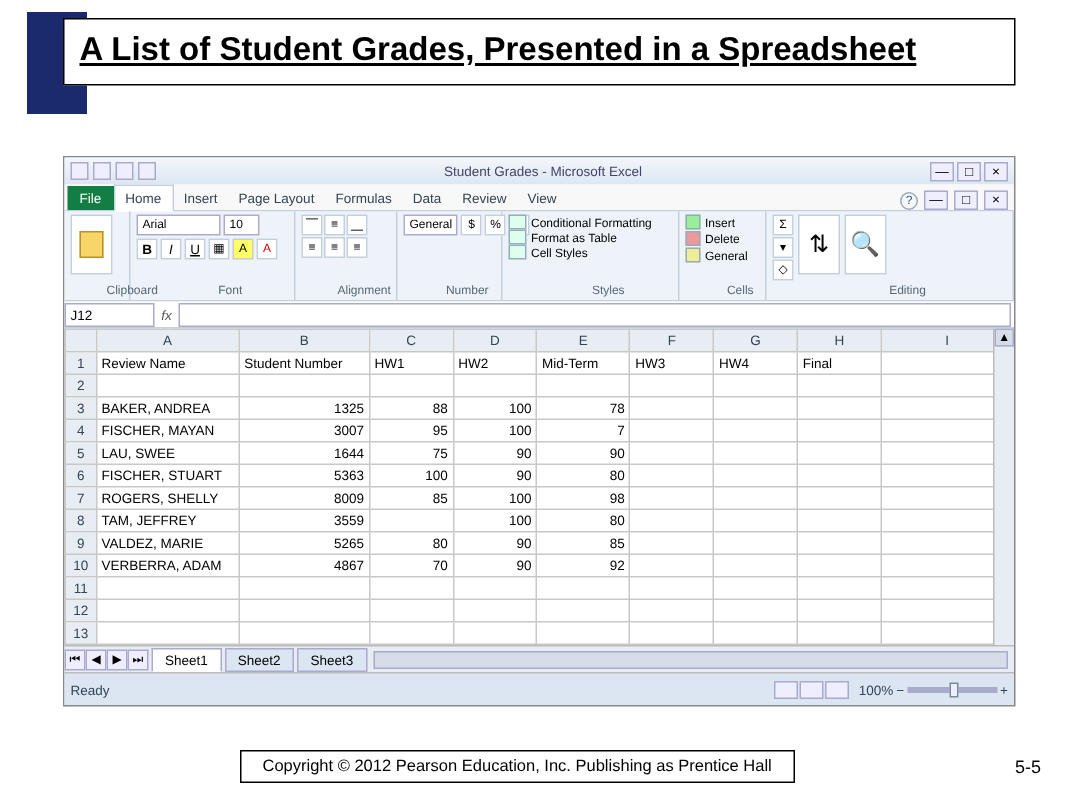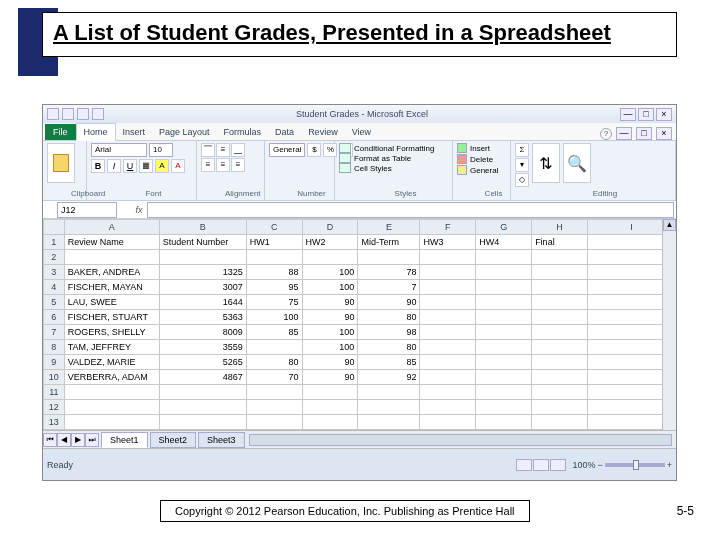--- a/index.html
+++ b/index.html
@@ -42,21 +42,21 @@
   .cell-ico { width: 10px; height: 10px; border: 1px solid #9ab; }
   .cell-ico.ins { background: #9e9; }
   .cell-ico.del { background: #e99; }
   .cell-ico.fmt { background: #ee9; }
   .editing-col { display: flex; gap: 3px; }
   .big-btn { width: 28px; height: 40px; border: 1px solid #c3cfdd; background: #fff; display: flex; flex-direction: column; align-items: center; justify-content: center; gap: 2px; font-size: 7px; }
   .sort-ico { font-size: 16px; }
   .find-ico { font-size: 16px; }
   .sigma { display:flex; flex-direction:column; gap:1px; font-size:10px; }
   .fbar { height: 18px; display: flex; align-items: center; border-bottom: 1px solid #c3cfdd; background: #fff; }
-  .namebox { width: 60px; height: 16px; border: 1px solid #aac; margin: 0 14px; padding: 0 3px; font-size: 9px; line-height: 14px; }
+  .namebox { width: 60px; height: 16px; border: 1px solid #aac; margin: 0 0; padding: 0 3px; font-size: 9px; line-height: 14px; }
   .fx { width: 16px; text-align: center; font-style: italic; color: #555; }
   .fxinput { flex: 1; height: 16px; border: 1px solid #aac; margin-right: 2px; }
   .grid-area { position: relative; }
   table.sheet { border-collapse: collapse; width: 100%; table-layout: fixed; }
   table.sheet th, table.sheet td { border: 1px solid #c8c8c8; height: 15px; font-size: 9px; padding: 0 3px; overflow: hidden; white-space: nowrap; }
   table.sheet th { background: #e8edf4; font-weight: normal; color: #345; }
   .rowhdr { width: 20px; text-align: center; background: #e8edf4; }
   .corner { width: 20px; background: #e8edf4; }
   col.c0 { width: 20px; } col.cA { width: 92px; } col.cB { width: 84px; }
   col.cC { width: 54px; } col.cD { width: 54px; } col.cE { width: 60px; }
@@ -66,21 +66,21 @@
   .num { text-align: right; }
   .vscroll { position: absolute; right: 0; top: 0; width: 14px; bottom: 0; background: #e8edf4; border-left: 1px solid #bbb; }
   .vscroll .sbtn { height: 12px; background: #d4dde8; border: 1px solid #aac; text-align: center; line-height: 10px; font-size: 8px; }
   .tabbar { height: 18px; background: #e8edf4; display: flex; align-items: center; border-top: 1px solid #bbb; }
   .tabnav { display: flex; gap: 0; }
   .tabnav .nbtn { width: 14px; height: 14px; border: 1px solid #aac; background: #eef; text-align: center; line-height: 12px; font-size: 8px; }
   .sheet-tab { padding: 2px 8px; font-size: 9px; border: 1px solid #aac; background: #fff; margin-left: 2px; }
   .sheet-tab.active { background: #fff; border-bottom: 1px solid #fff; }
   .sheet-tab.inactive { background: #dce6f2; }
   .hscroll { flex: 1; margin: 0 4px; height: 12px; background: #d4dde8; border: 1px solid #aac; }
-  .statusbar { height: 32px; background: #dce6f2; display: flex; align-items: center; padding: 0 4px; font-size: 9px; color: #345; border-top: 1px solid #bbb; }
+  .statusbar { height: 22px; background: #dce6f2; display: flex; align-items: center; padding: 0 4px; font-size: 9px; color: #345; border-top: 1px solid #bbb; }
   .statusbar .spacer { flex: 1; }
   .viewbtns { display: flex; gap: 1px; }
   .viewbtn { width: 16px; height: 12px; border: 1px solid #aac; background: #eef; }
   .zoom { display: flex; align-items: center; gap: 2px; margin-left: 6px; }
   .zoom-track { width: 60px; height: 4px; background: #aac; position: relative; }
   .zoom-thumb { position: absolute; left: 28px; top: -3px; width: 6px; height: 10px; background: #eef; border: 1px solid #789; }
   .copyright-box { position: absolute; left: 160px; bottom: 18px; border: 1px solid #000; padding: 4px 14px; font-size: 11px; }
   .page-num { position: absolute; right: 26px; bottom: 22px; font-size: 12px; }
 </style>
 </head>

